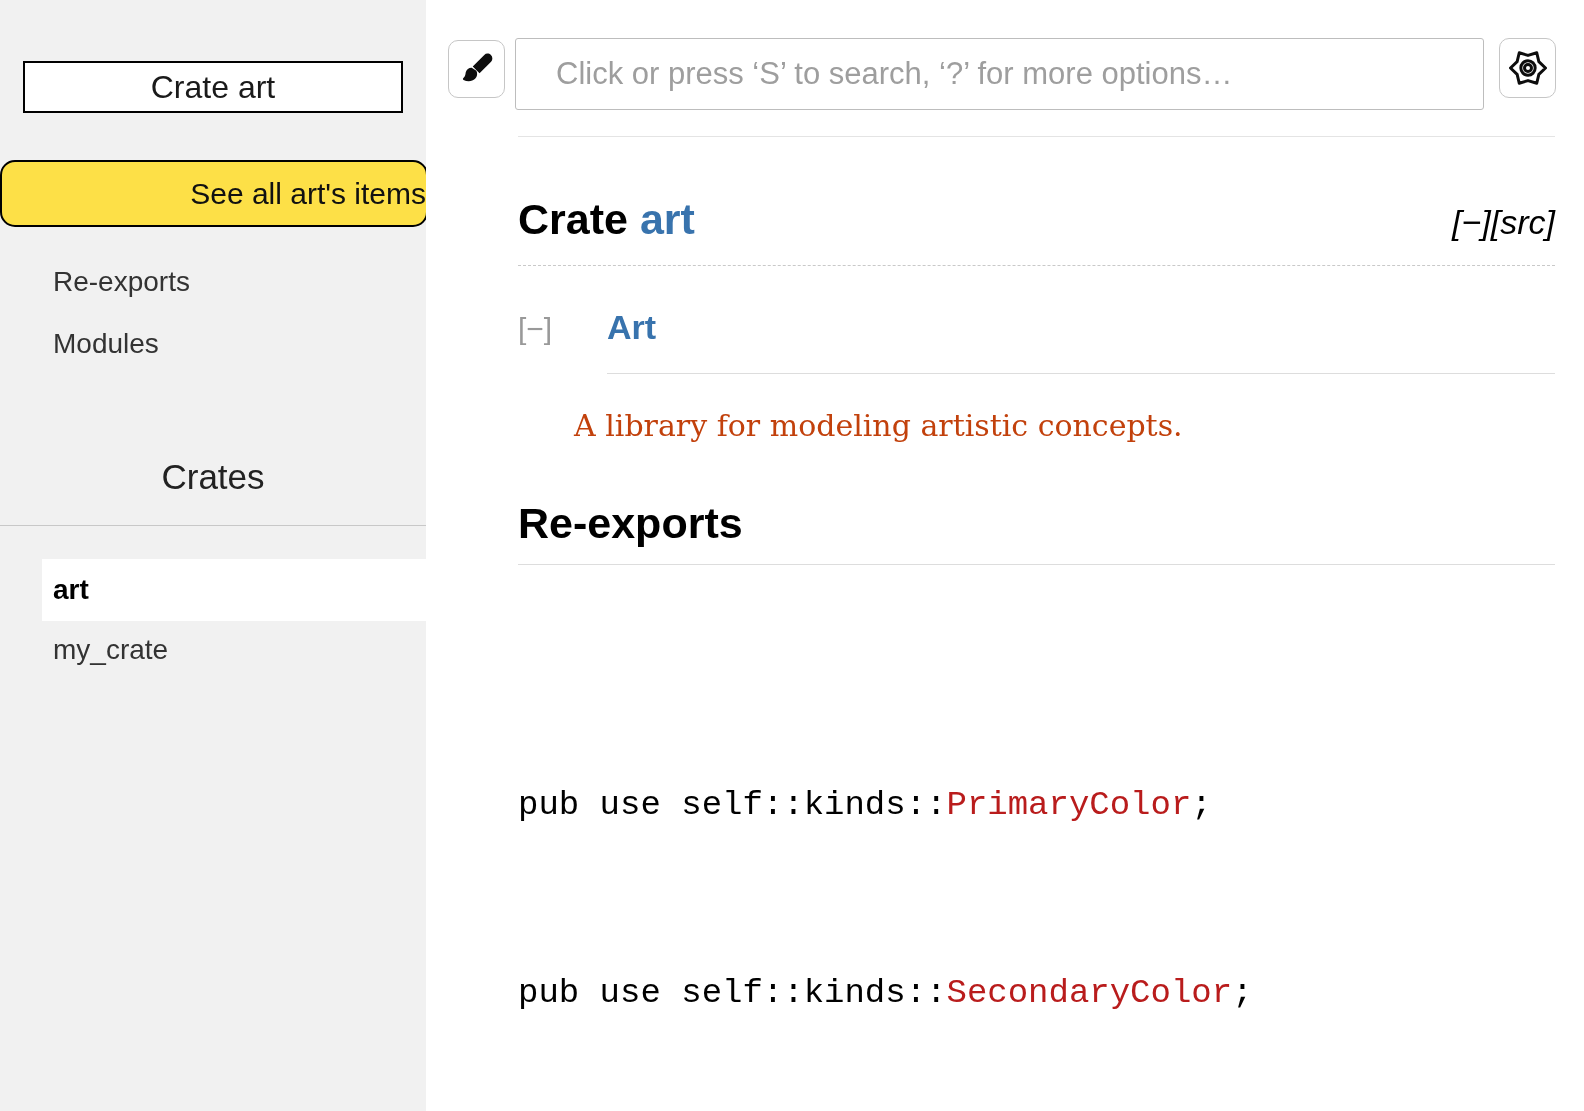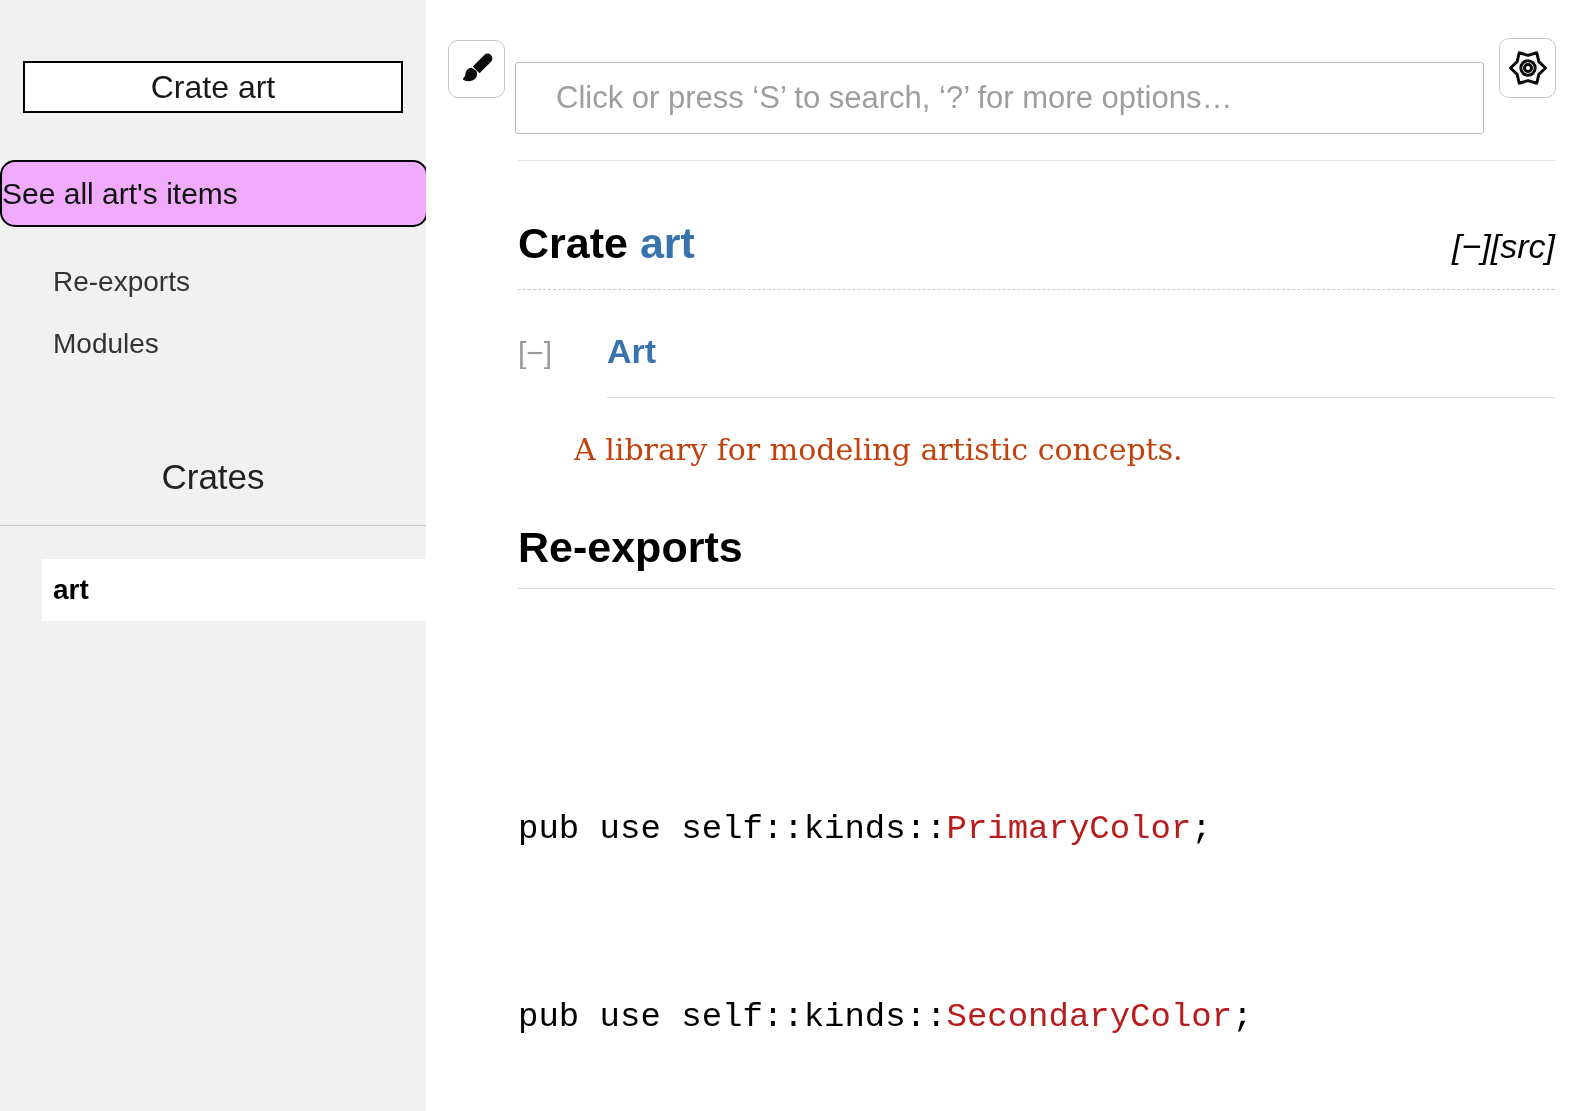--- a/index.html
+++ b/index.html
@@ -29,24 +29,24 @@
     line-height: 48px;
     font-size: 32px;
     color: #1a1a1a;
     cursor: pointer;
   }
   .see-all-btn {
     display: block;
     margin: 47px auto 0 auto;
     width: 428px;
     height: 67px;
-    background: #f0abfc;
+    background: #fde047;
     border: 2px solid #000;
     border-radius: 15px;
-    text-align: left;
+    text-align: right;
     line-height: 63px;
     font-size: 30px;
     color: #111;
     cursor: pointer;
   }
   .side-links { margin-top: 24px; }
   .side-link {
     padding-left: 53px;
     height: 62px;
     line-height: 62px;
@@ -106,21 +106,20 @@
     flex: 1 1 auto;
     margin-left: 10px;
     height: 72px;
     border: 1px solid #bdbdbd;
     border-radius: 3px;
     padding: 0 20px 0 40px;
     font-size: 31px;
     font-family: "Liberation Sans", sans-serif;
     color: #333;
     outline: none;
-    margin-top: 24px;
   }
   .search-input::placeholder { color: #9e9e9e; opacity: 1; }
 
   .main-rule {
     margin: 26px 29px 0 92px;
     border-top: 1px solid #e4e4e4;
   }
 
   .content { margin: 0 29px 0 92px; }
 
@@ -210,20 +209,21 @@
       <div class="side-link">Modules</div>
     </div>
 
   <div class="crates-heading">Crates</div>
   <div class="sidebar-divider"></div>
 
   <div class="crate-list">
 
       <div class="crate-item current">art</div>
 
+      <div class="crate-item">my_crate</div>
     </div>
 </div>
 
 <div class="main">
 
   <div class="top-row">
     <div class="icon-btn theme-btn">
       <span>
         <svg class="icon-svg" width="38" height="38" viewBox="0 0 24 24">
           <path fill="#0d0d0d" d="M20.8 3.2c1.2 1.2 1.2 3.1.1 4.2l-7.3 7.3-4.3-4.3 7.3-7.3c1.1-1.1 3-1.1 4.2.1z"></path>

